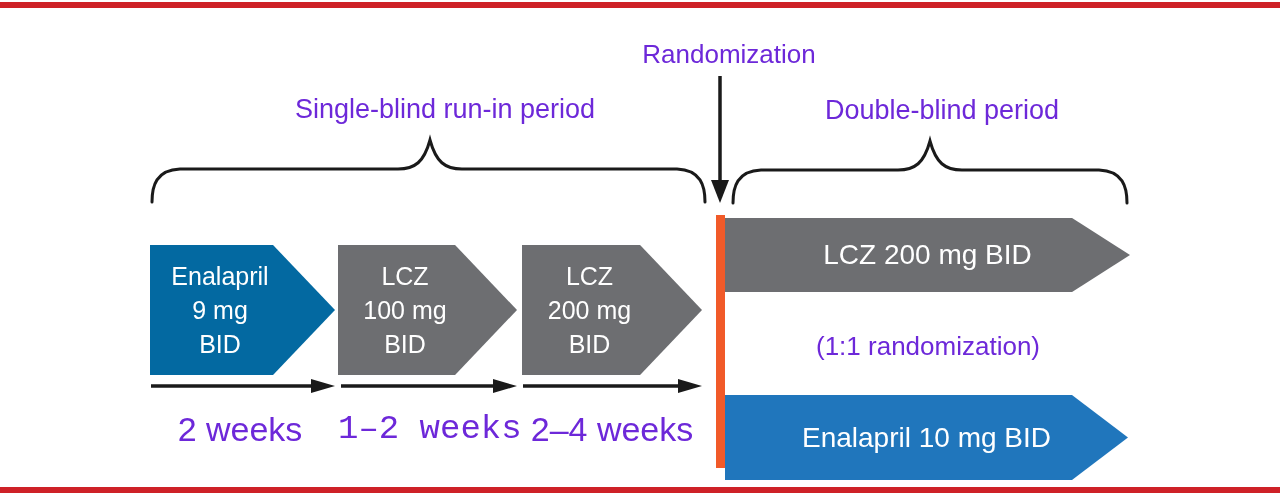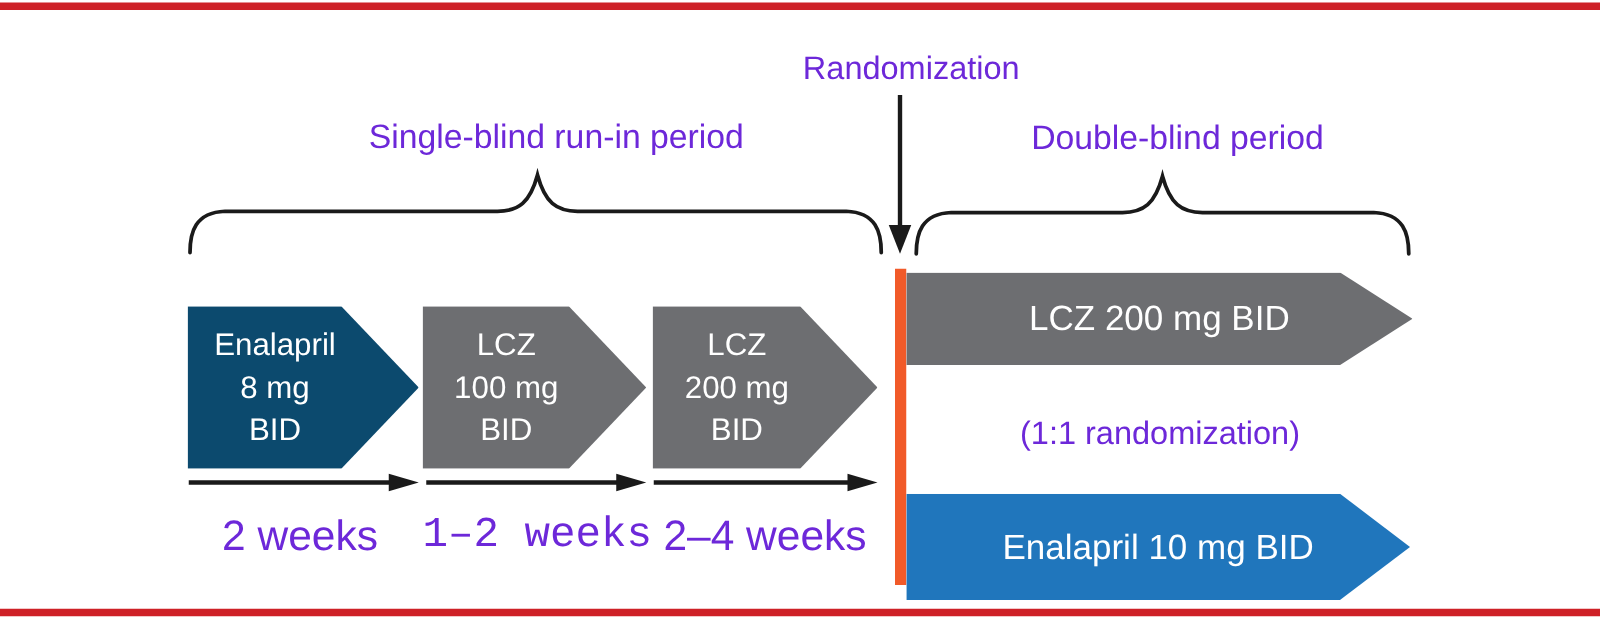--- a/index.html
+++ b/index.html
@@ -77,24 +77,24 @@
     <g>
       <line x1="523" y1="386" x2="680" y2="386"></line>
       <polygon points="702,386 678,379 678,393"></polygon>
     </g>
   </svg>
 
   <div class="lbl randomization">Randomization</div>
   <div class="lbl section runin">Single-blind run-in period</div>
   <div class="lbl section dblind">Double-blind period</div>
 
-  <div class="chev c1" style="background-color: #0c4a6e;">
+  <div class="chev c1" style="background-color: #0369a1;">
     <div class="chev-text">
       <span>Enalapril</span>
-      <span>8 mg</span>
+      <span>9 mg</span>
       <span>BID</span>
     </div>
   </div>
   <div class="chev c2" style="background-color: rgb(109, 110, 113);">
     <div class="chev-text">
       <span>LCZ</span>
       <span>100 mg</span>
       <span>BID</span>
     </div>
   </div>

